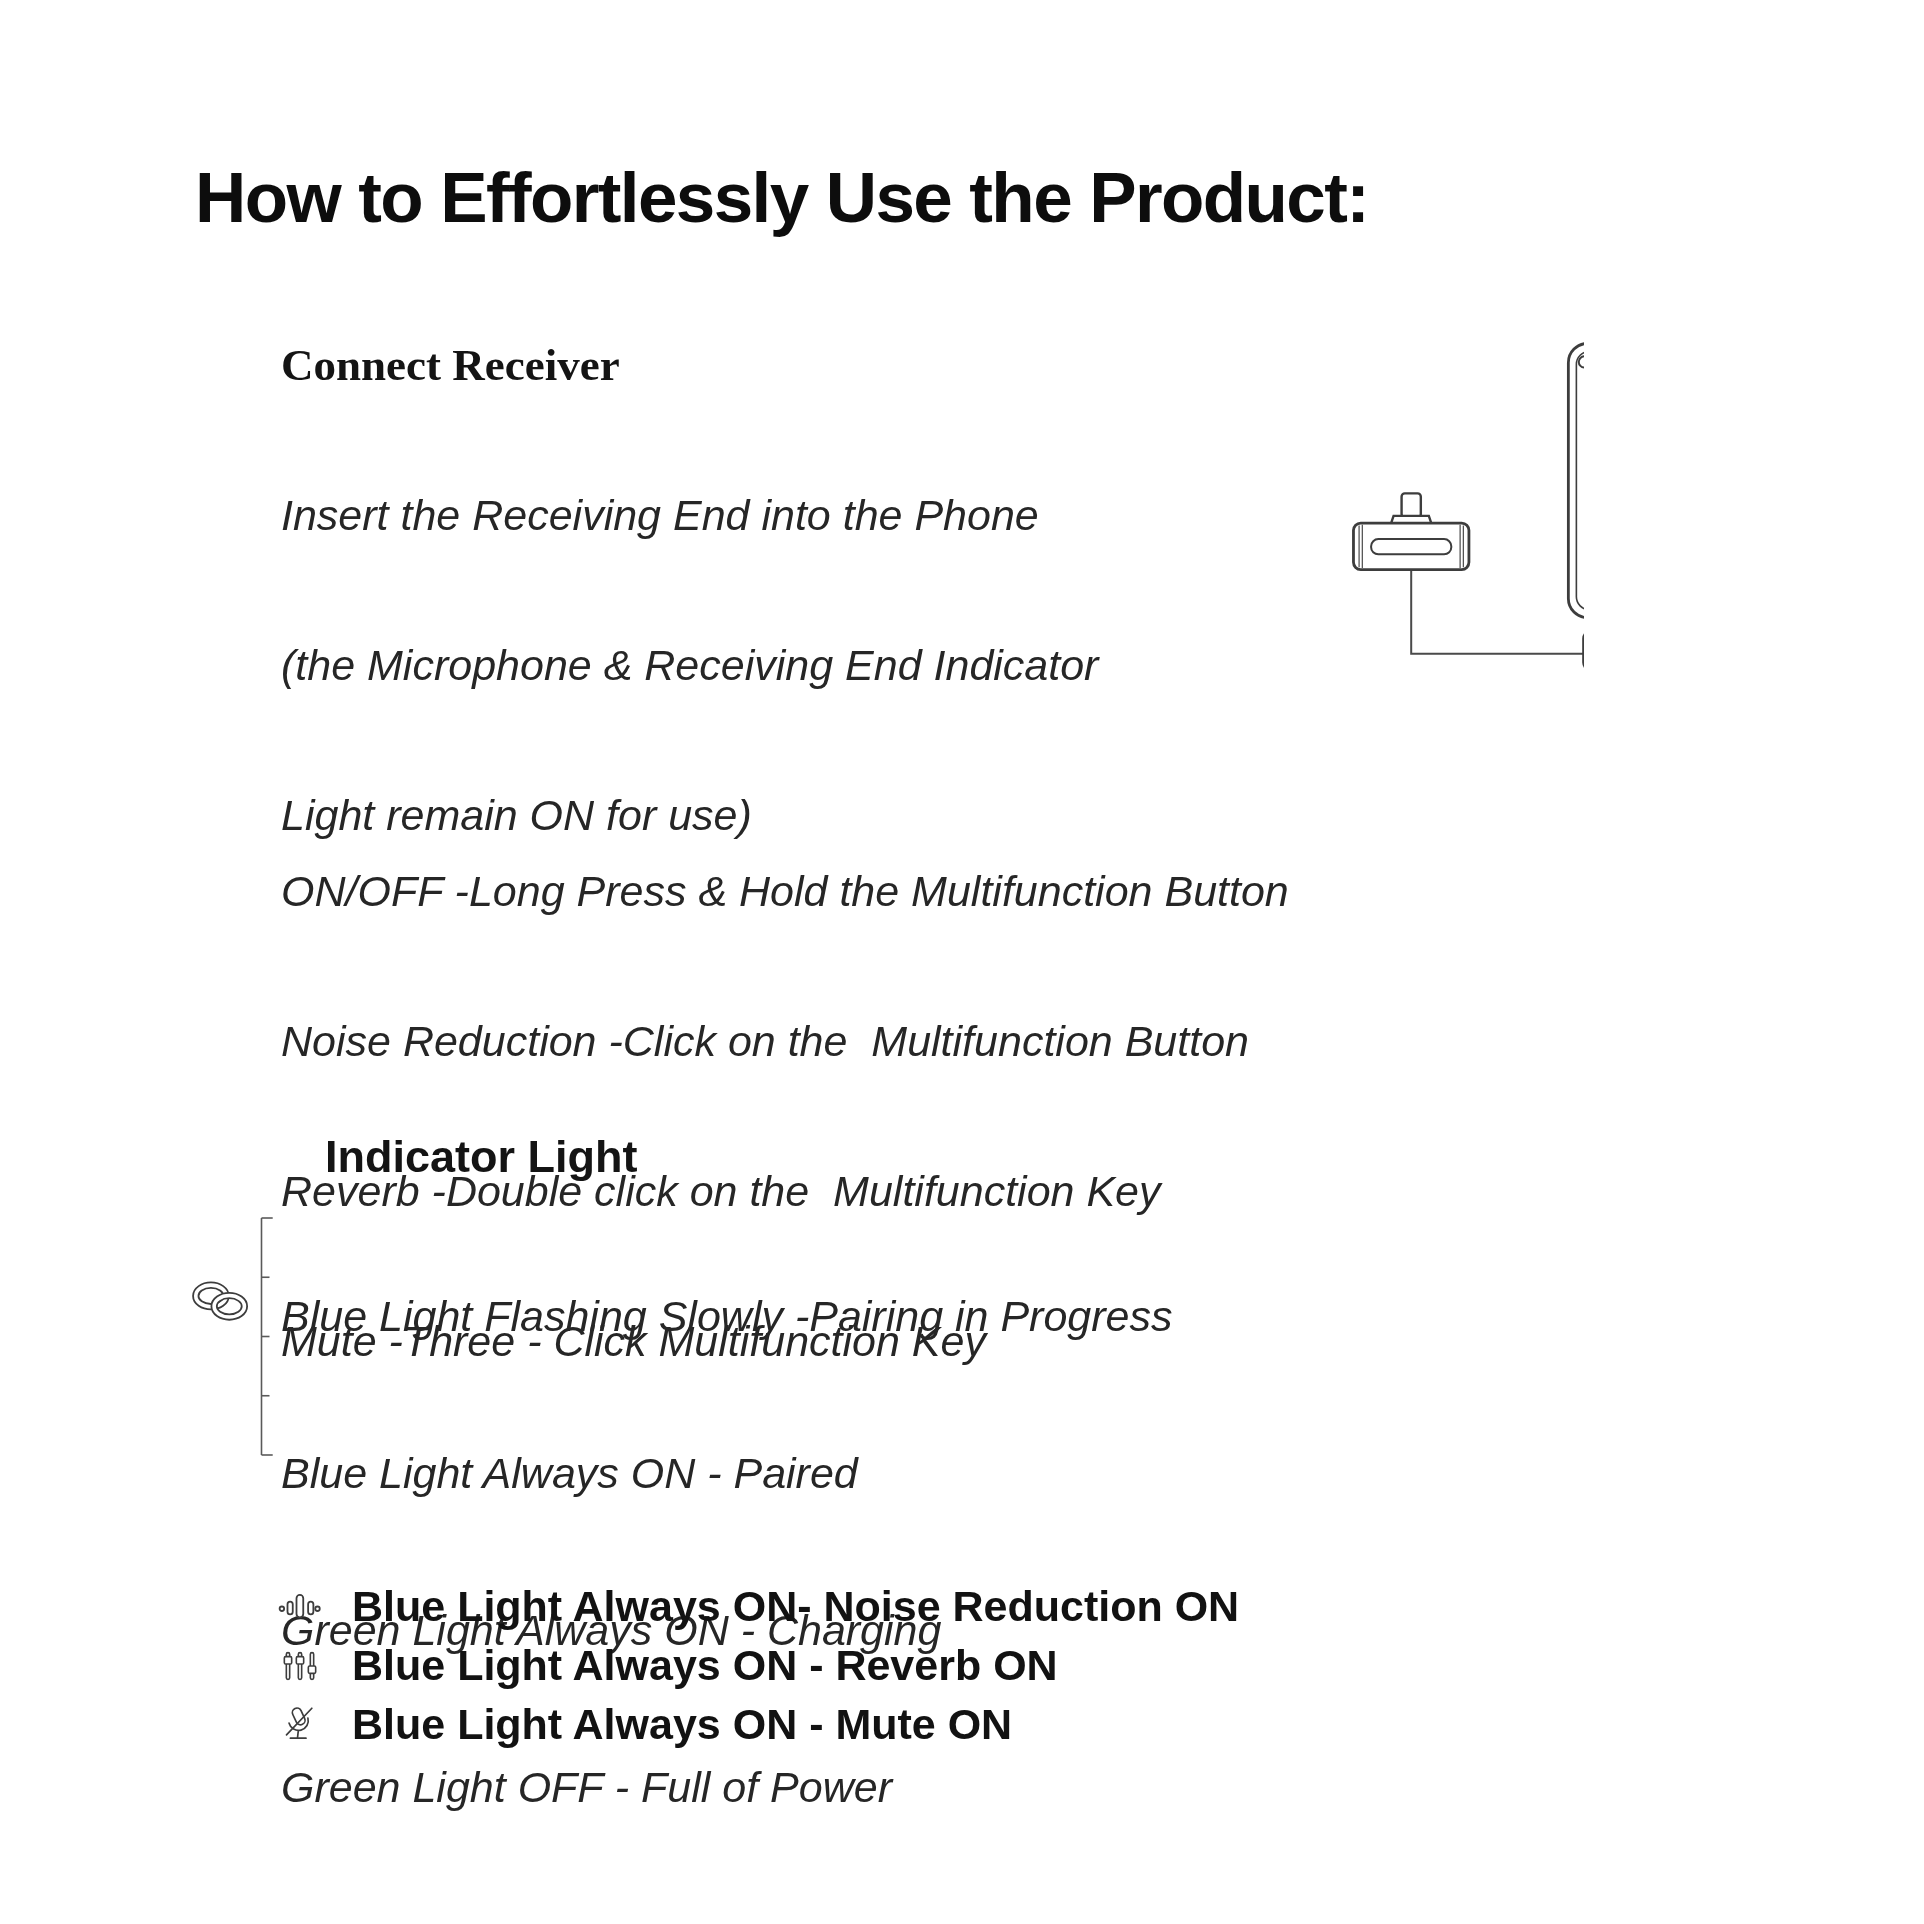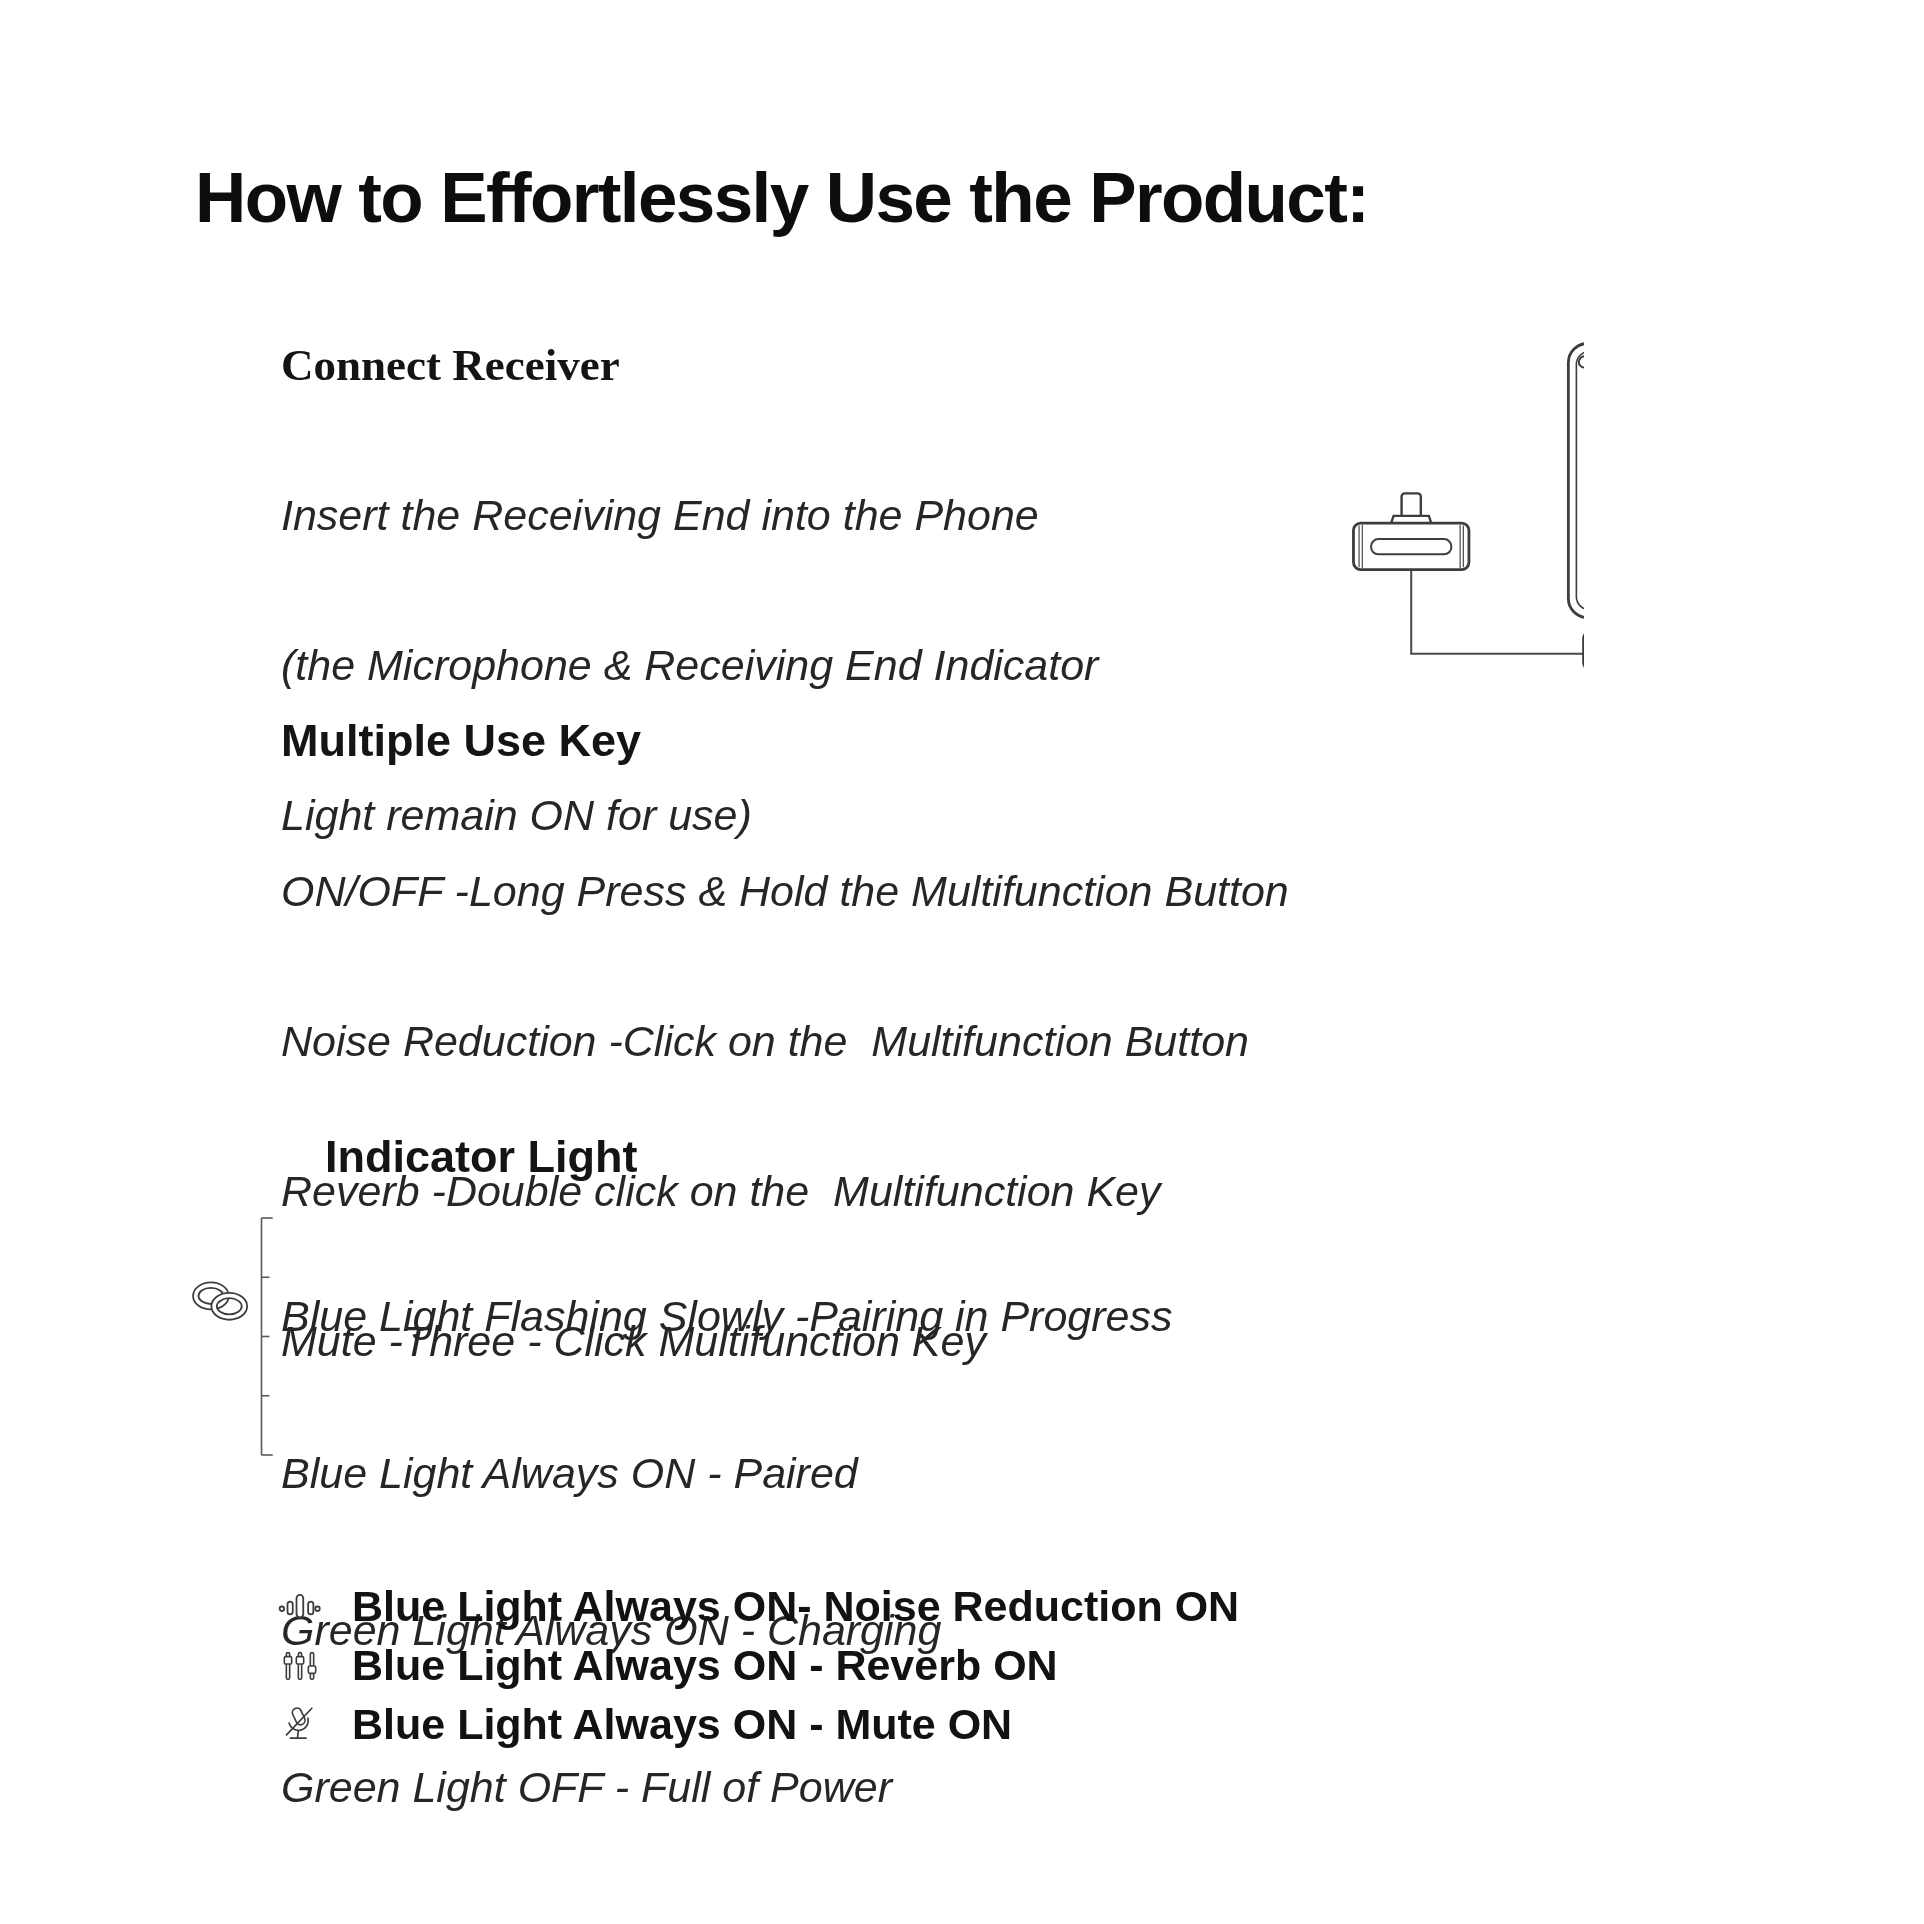--- a/index.html
+++ b/index.html
@@ -24,21 +24,20 @@
 
   <div class="abs title">How to Effortlessly Use the Product:</div>
 
   <div class="abs sec-heading" style="top:339px;font-family:Liberation Serif, serif;">Connect Receiver</div>
   <div class="abs body-block" style="top:391px;">
     <div class="bline">Insert the Receiving End into the Phone</div>
     <div class="bline">(the Microphone &amp; Receiving End Indicator</div>
     <div class="bline">Light remain ON for use)</div>
   </div>
 
-  <div class="abs sec-heading" style="top:715px;">Multiple Use Key</div>
   <div class="abs body-block" style="top:767px;">
     <div class="bline">ON/OFF -Long Press &amp; Hold the Multifunction Button</div>
     <div class="bline">Noise Reduction -Click on the  Multifunction Button</div>
     <div class="bline">Reverb -Double click on the  Multifunction Key</div>
     <div class="bline">Mute -Three - Click Multifunction Key</div>
   </div>
 
   <div class="abs sec-heading" style="top:1131px;margin-left:44px;">Indicator Light</div>
   <div class="abs body-block list-block" style="top:1189px;">
     <div class="bline">Blue Light Flashing Slowly -Pairing in Progress</div>

